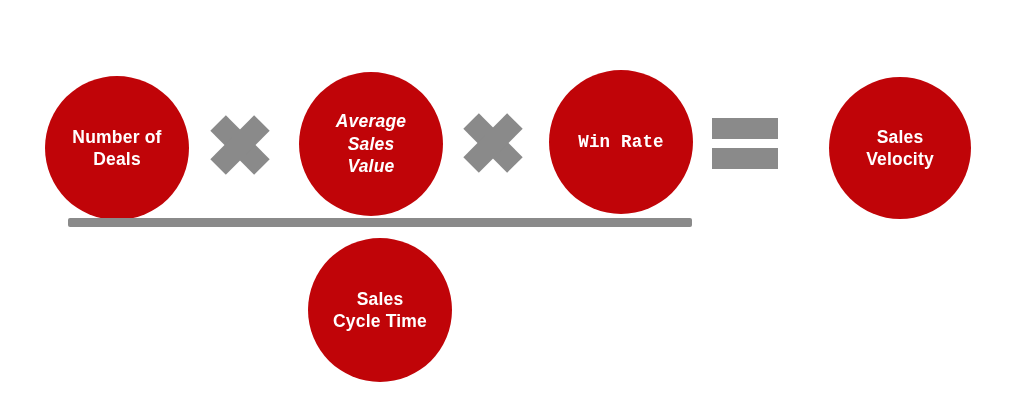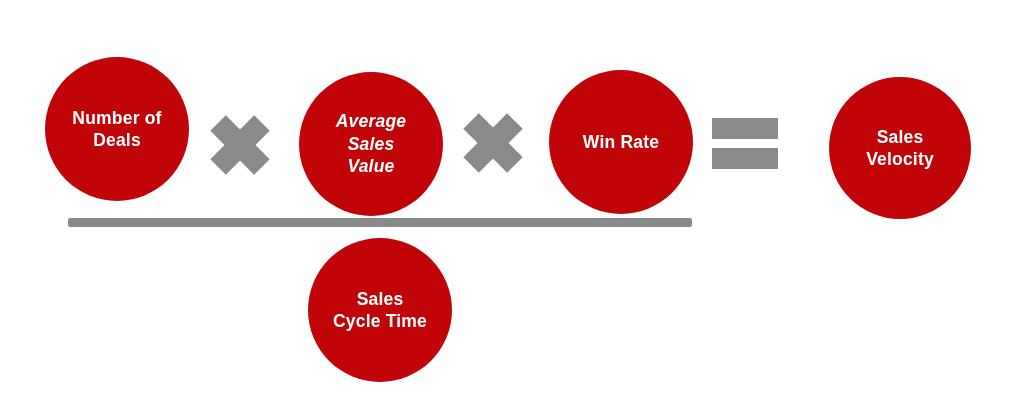--- a/index.html
+++ b/index.html
@@ -72,23 +72,23 @@
     background: #8a8a8a;
   }
   
   .fraction-bar {
     position: absolute;
     background: #8a8a8a;
     border-radius: 2px;
   }
 
   
-  #node-number-of-deals  { left: 45px;  top: 57px; }
+  #node-number-of-deals  { left: 45px;  top: 76px; }
   #node-average-sales-value { left: 299px; top: 72px; font-style: italic; }
-  #node-win-rate         { left: 549px; top: 70px; }
+  #node-win-rate         { left: 549px; top: 70px; font-family: Liberation Mono, monospace; }
   #node-sales-velocity   { left: 829px; top: 77px; width: 142px; height: 142px; }
   #node-sales-cycle-time { left: 308px; top: 238px; }
   #multiply-1 { left: 209px; top: 114px; }
   #multiply-2 { left: 462px; top: 112px; }
   #equals-1   { left: 712px; top: 118px; }
   #fraction-1 { left: 68px;  top: 218px; width: 624px; height: 9px; }
 </style>
 </head>
 <body>
 

